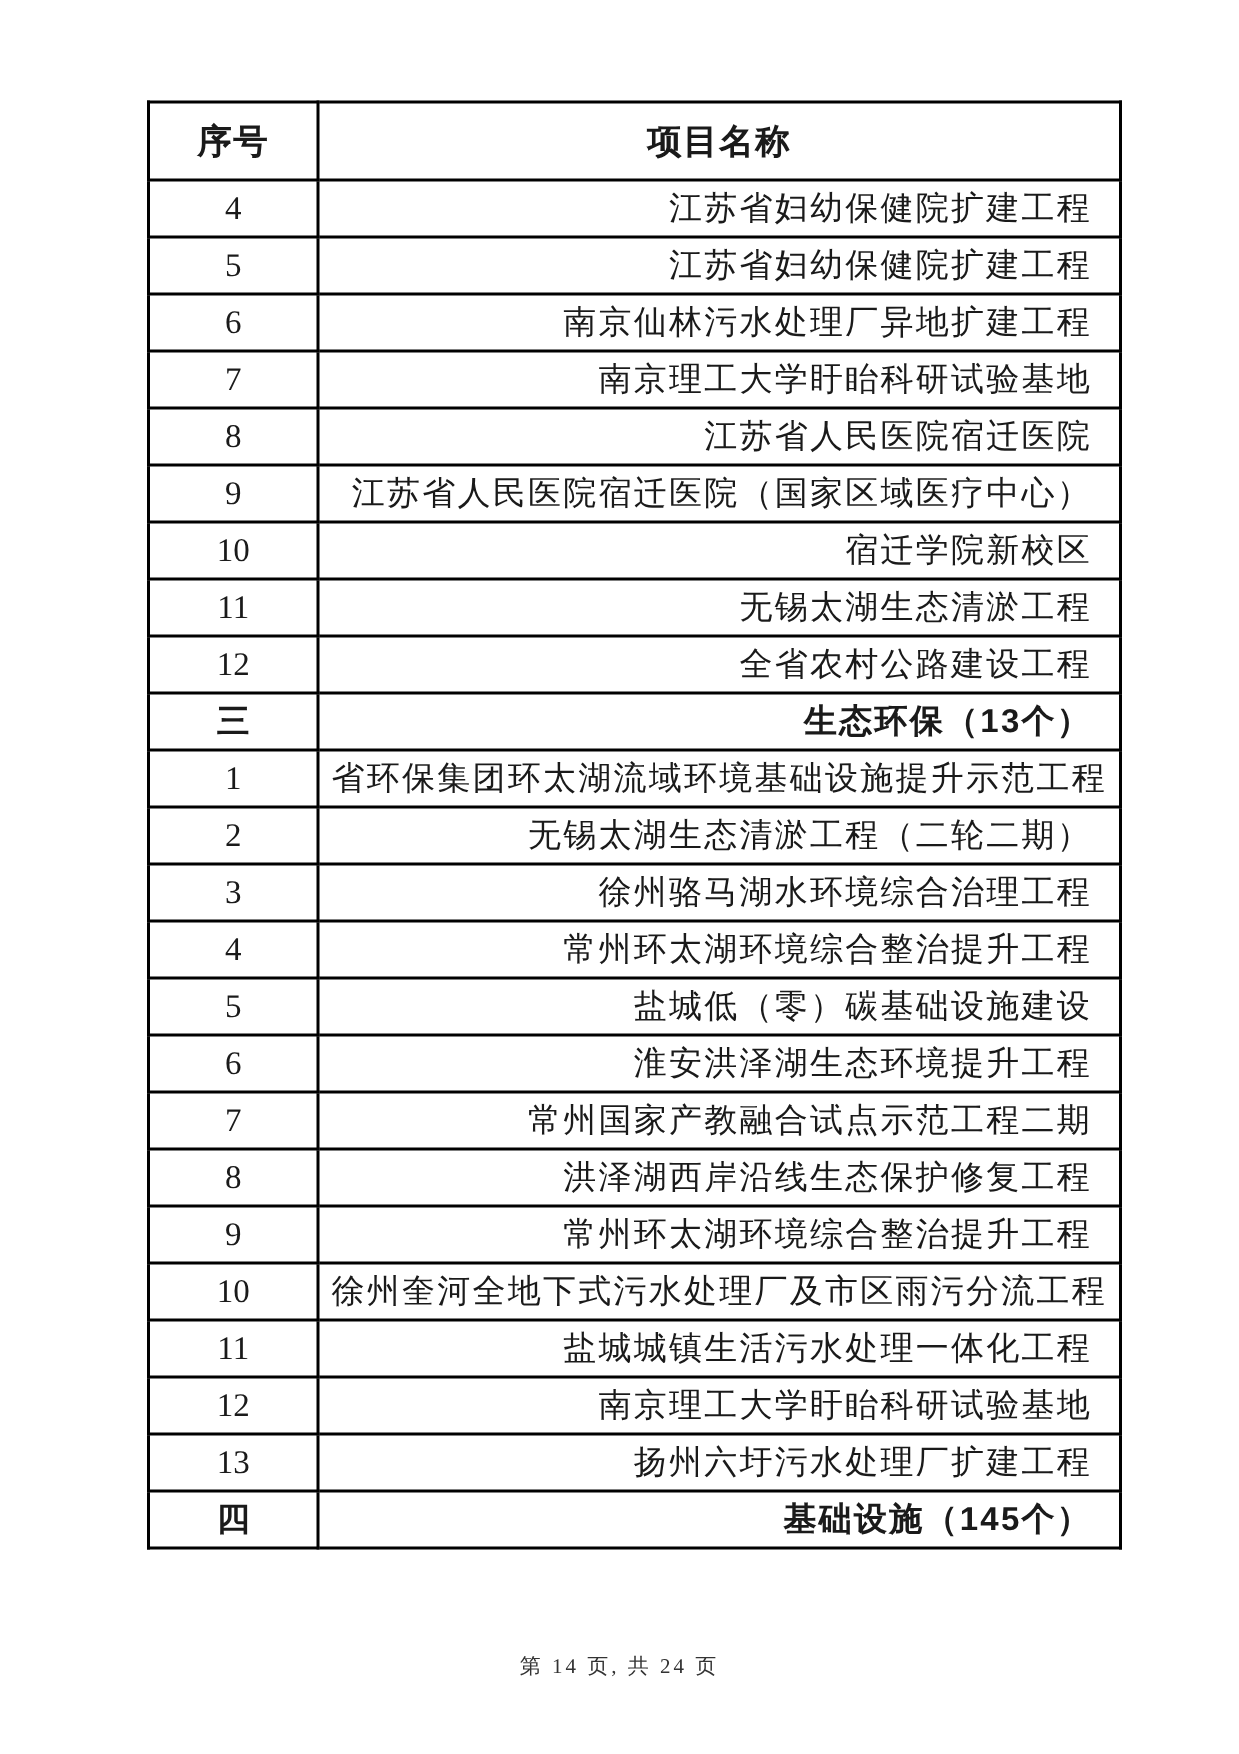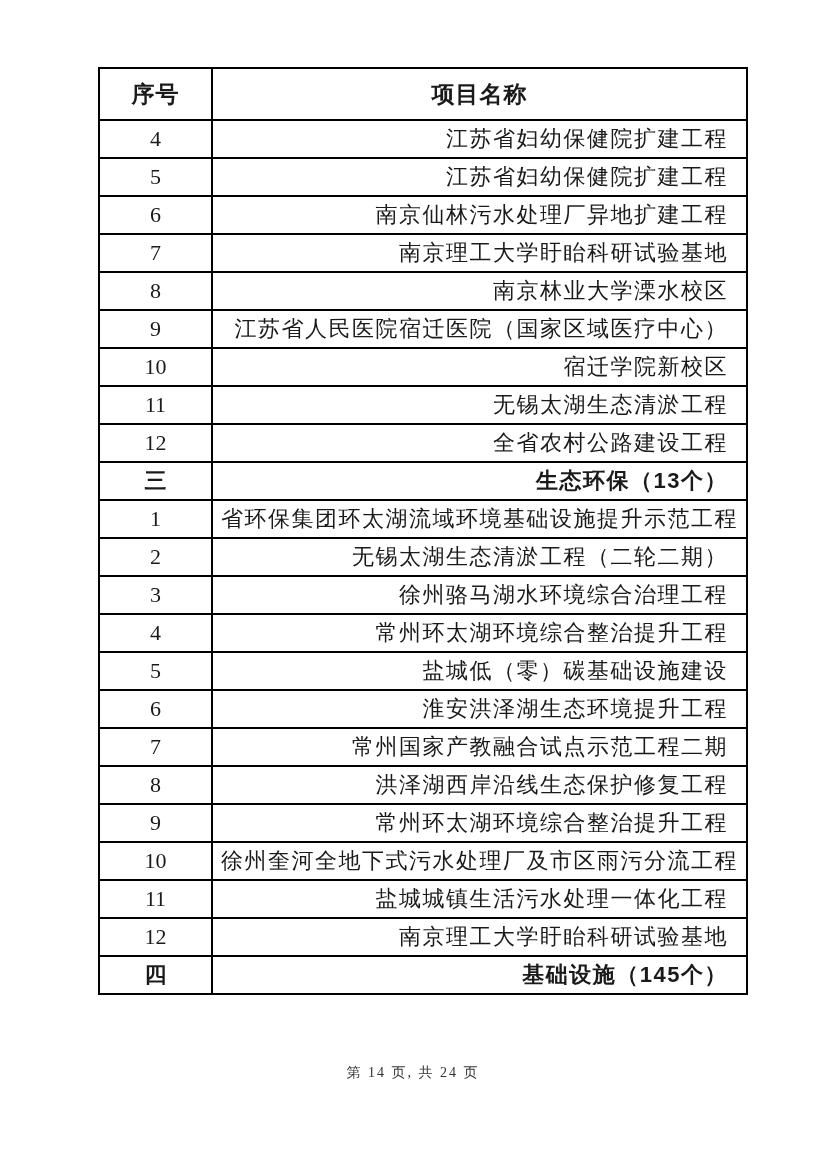--- a/index.html
+++ b/index.html
@@ -56,21 +56,21 @@
     letter-spacing: 1.5px;
     white-space: nowrap;
   }
   .project-table tr.section td {
     font-family: "Liberation Sans", "DejaVu Sans", sans-serif;
     font-weight: bold;
   }
   .page-footer {
     position: absolute;
     left: 0;
-    top: 1064px;
+    top: 1102px;
     width: 826px;
     text-align: center;
     font-size: 14px;
     letter-spacing: 2px;
     color: #333333;
     font-family: "Liberation Serif", "DejaVu Serif", serif;
   }
 </style>
 </head>
 <body>
@@ -100,21 +100,21 @@
         <tr>
           <td class="num">6</td>
           <td class="name">南京仙林污水处理厂异地扩建工程</td>
         </tr>
         <tr>
           <td class="num">7</td>
           <td class="name">南京理工大学盱眙科研试验基地</td>
         </tr>
         <tr>
           <td class="num">8</td>
-          <td class="name">南京林业大学溧水校区</td>
+          <td class="name">江苏省人民医院宿迁医院</td>
         </tr>
         <tr>
           <td class="num">9</td>
           <td class="name">江苏省人民医院宿迁医院（国家区域医疗中心）</td>
         </tr>
         <tr>
           <td class="num">10</td>
           <td class="name">宿迁学院新校区</td>
         </tr>
         <tr>
@@ -170,20 +170,24 @@
           <td class="name">徐州奎河全地下式污水处理厂及市区雨污分流工程</td>
         </tr>
         <tr>
           <td class="num">11</td>
           <td class="name">盐城城镇生活污水处理一体化工程</td>
         </tr>
         <tr>
           <td class="num">12</td>
           <td class="name">南京理工大学盱眙科研试验基地</td>
         </tr>
+        <tr>
+          <td class="num">13</td>
+          <td class="name">扬州六圩污水处理厂扩建工程</td>
+        </tr>
         <tr class="section">
           <td class="num">四</td>
           <td class="name">基础设施（145个）</td>
         </tr>
       </tbody>
   </table>
 
   <div class="page-footer">第 14 页, 共 24 页</div>
 
 </div>

